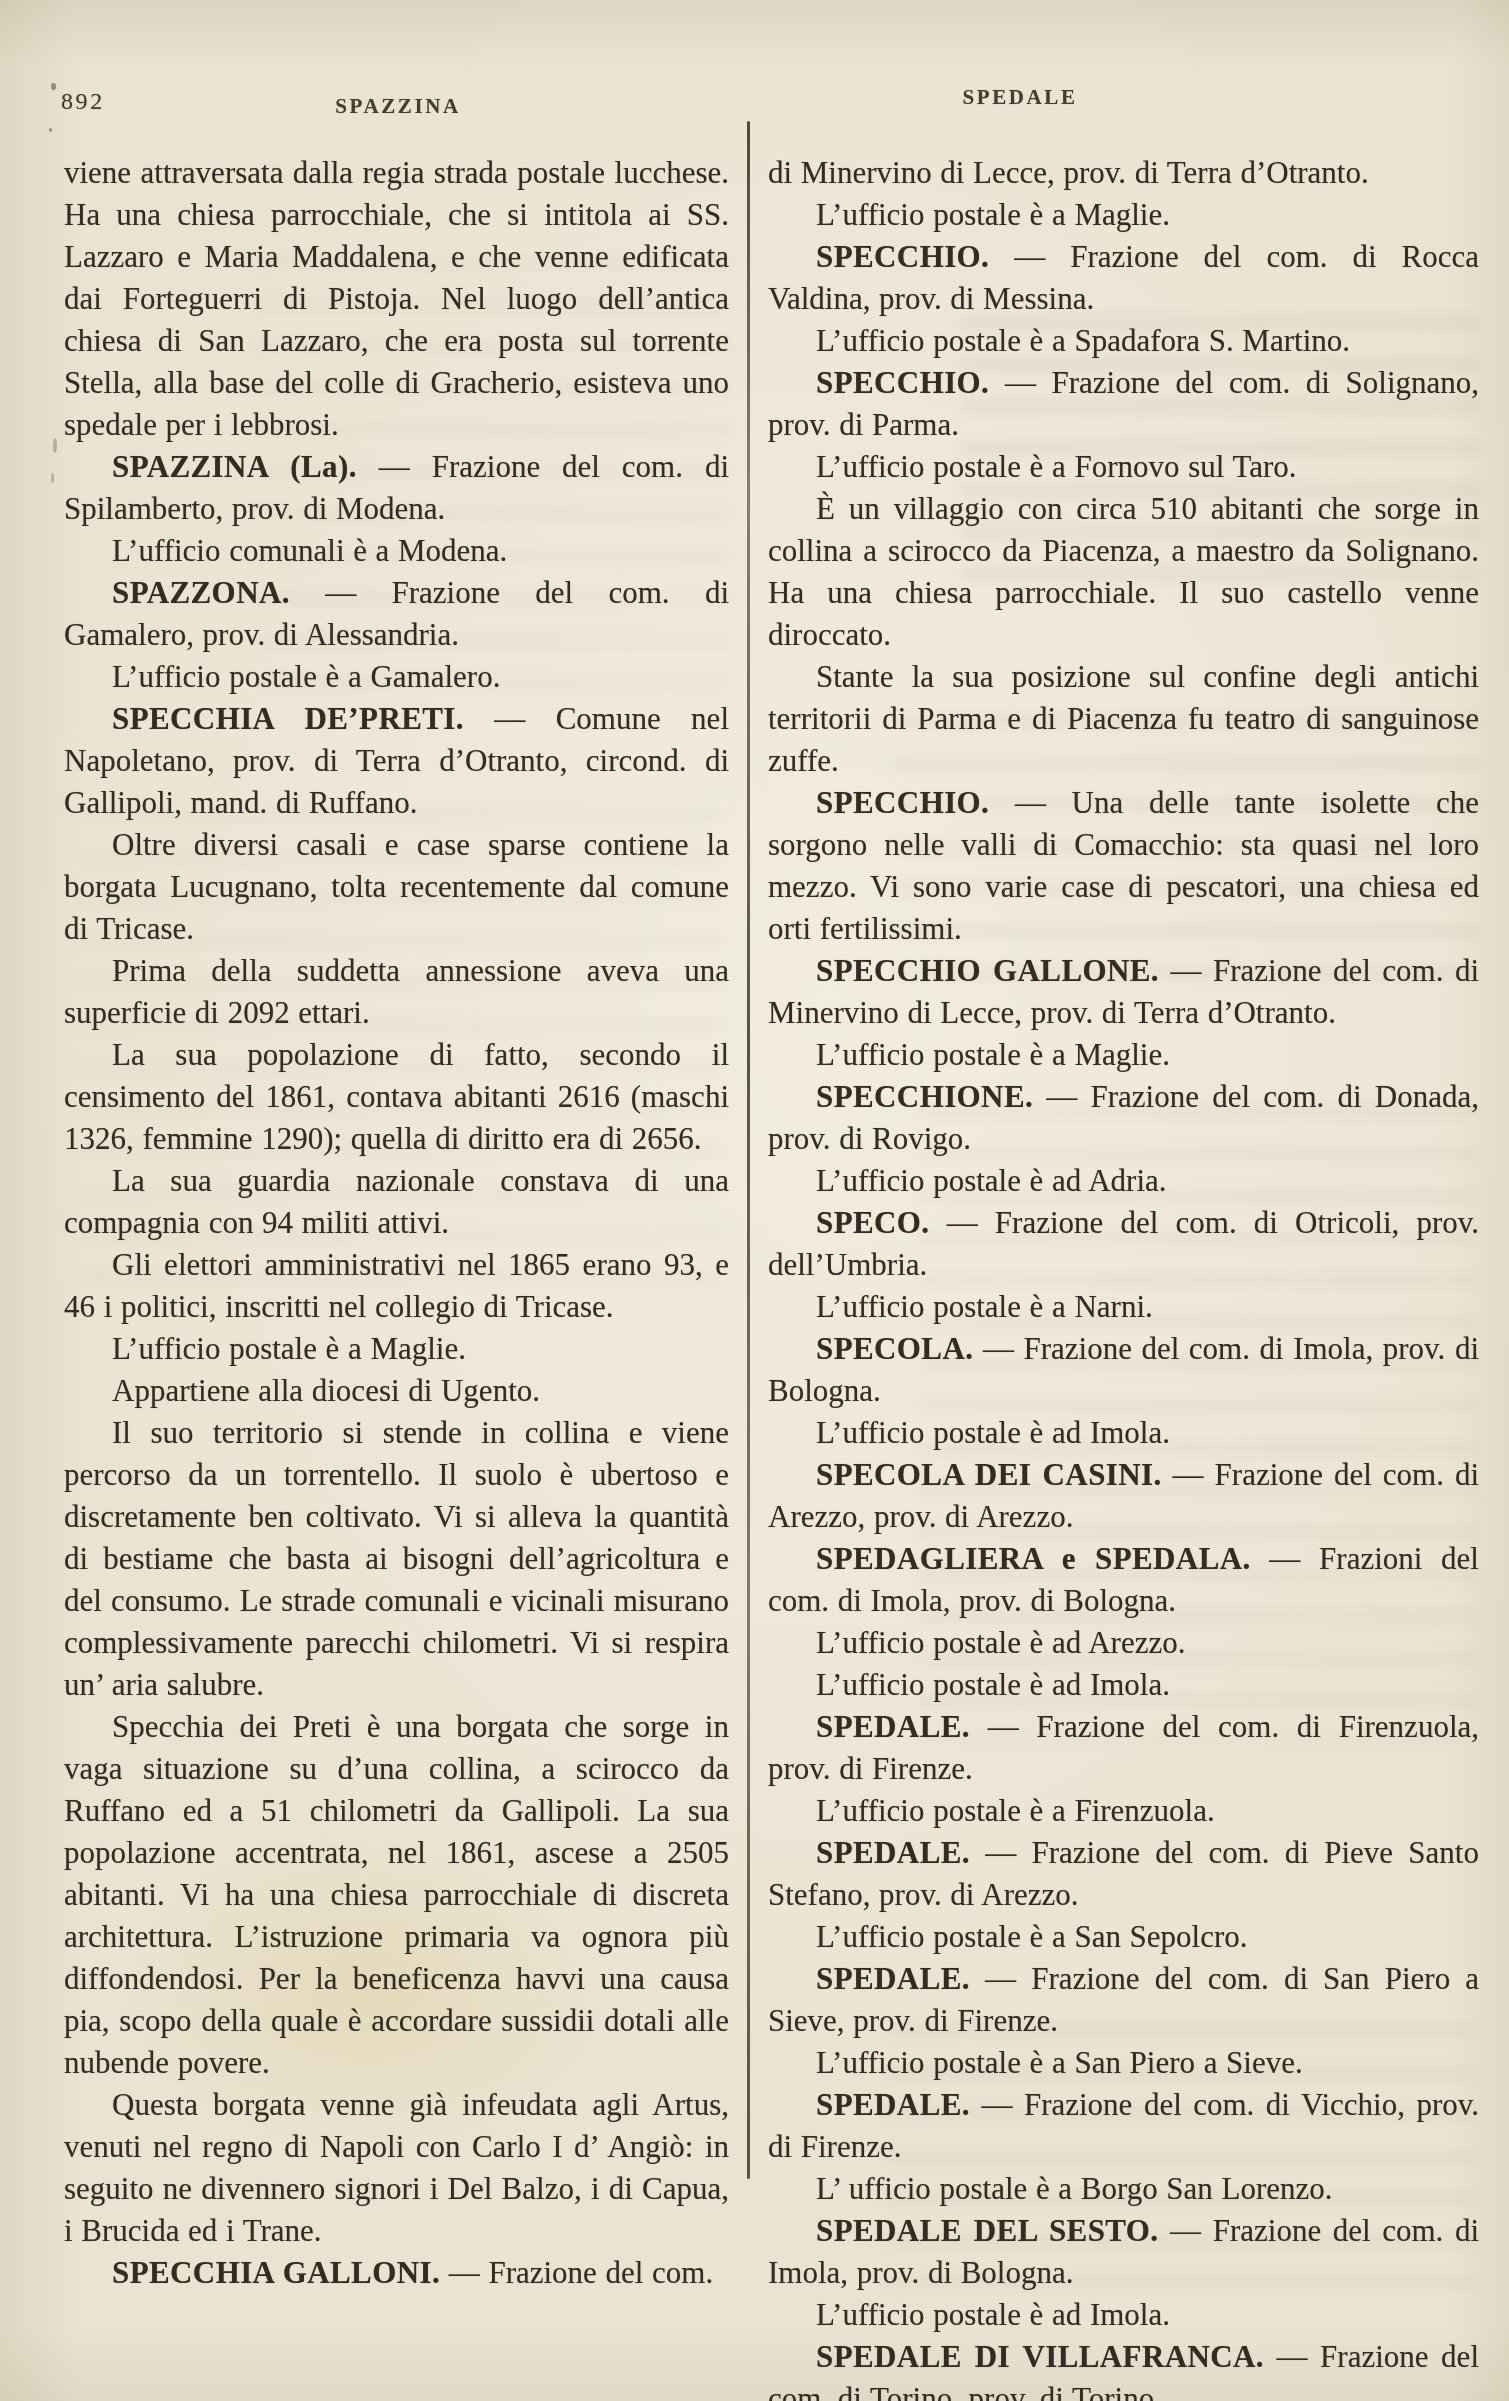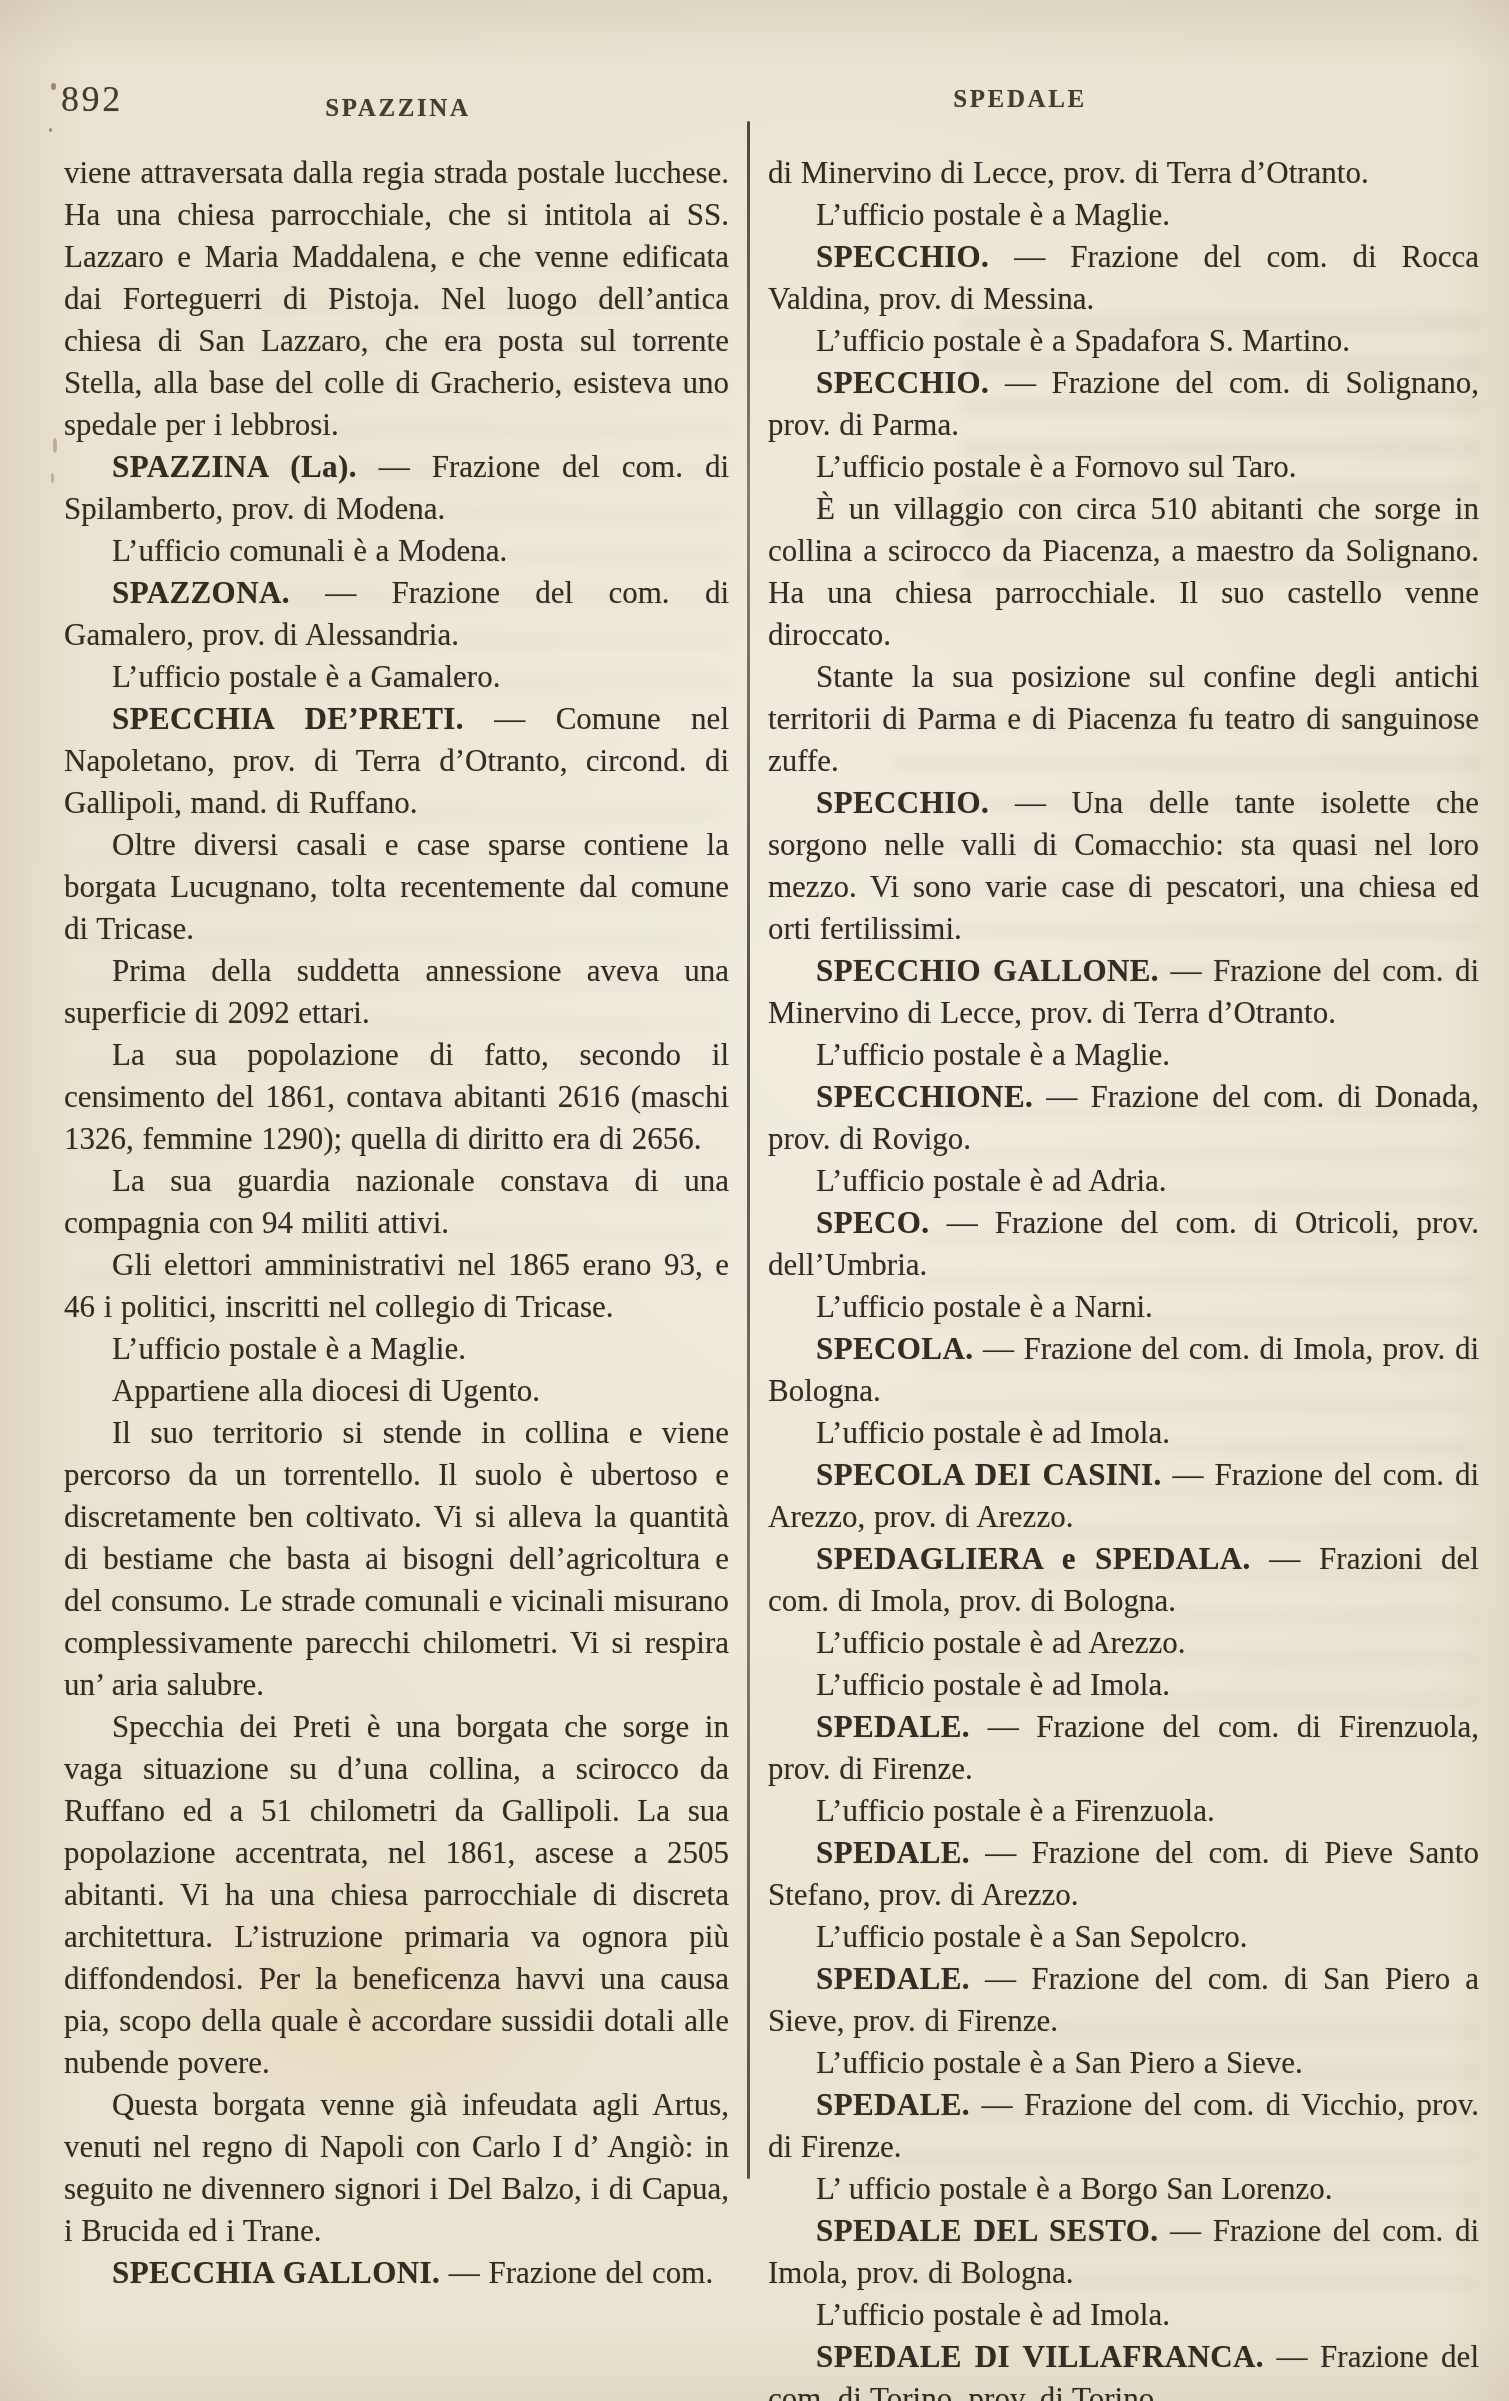--- a/index.html
+++ b/index.html
@@ -16,27 +16,27 @@
       radial-gradient(ellipse 357px 238px at 366px 1990px, rgba(213,183,105,0.22), transparent 70%),
       radial-gradient(ellipse 1063px 1446px at 55% 42%, rgba(255,253,245,0.38), transparent 78%),
       linear-gradient(90deg, rgba(150,130,90,0.12), transparent 81px),
       linear-gradient(270deg, rgba(150,130,90,0.10), transparent 60px),
       linear-gradient(180deg, rgba(140,125,95,0.14), transparent 68px),
       linear-gradient(0deg, rgba(140,125,95,0.10), transparent 77px);
     font-family:"Liberation Serif","DejaVu Serif",serif;
     color:var(--ink);
   }
   .page-number{
-    position:absolute;left:61px;top:78px;
-    font-size:36px;letter-spacing:2.6px;color:#453b2d;
+    position:absolute;left:61px;top:88px;
+    font-size:24px;letter-spacing:2.6px;color:#453b2d;
     text-shadow:0 0 0.9px rgba(60,48,36,.4);
   }
   .running-head{
     position:absolute;transform:translateX(-50%);
-    font-size:25px;font-weight:bold;letter-spacing:2.6px;color:#473c2d;
+    font-size:21px;font-weight:bold;letter-spacing:2.6px;color:#473c2d;
     text-shadow:0 0 0.9px rgba(60,48,36,.35);
     white-space:nowrap;
   }
   .running-head.left{left:398px;top:94px;}
   .running-head.right{left:1020px;top:85px;}
   .divider{
     position:absolute;left:747px;top:121px;width:2.6px;height:2058px;
     background:linear-gradient(180deg,
       rgba(62,54,43,.9) 0%, rgba(62,54,43,.6) 18%,
       rgba(62,54,43,.85) 45%, rgba(62,54,43,.62) 72%,

